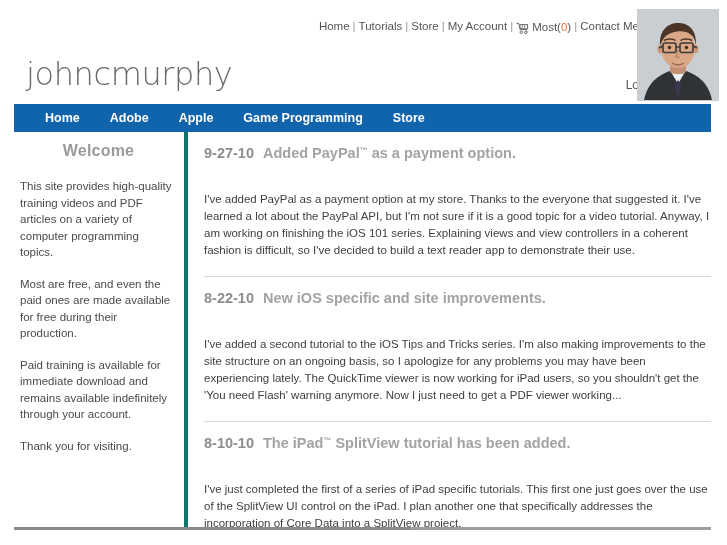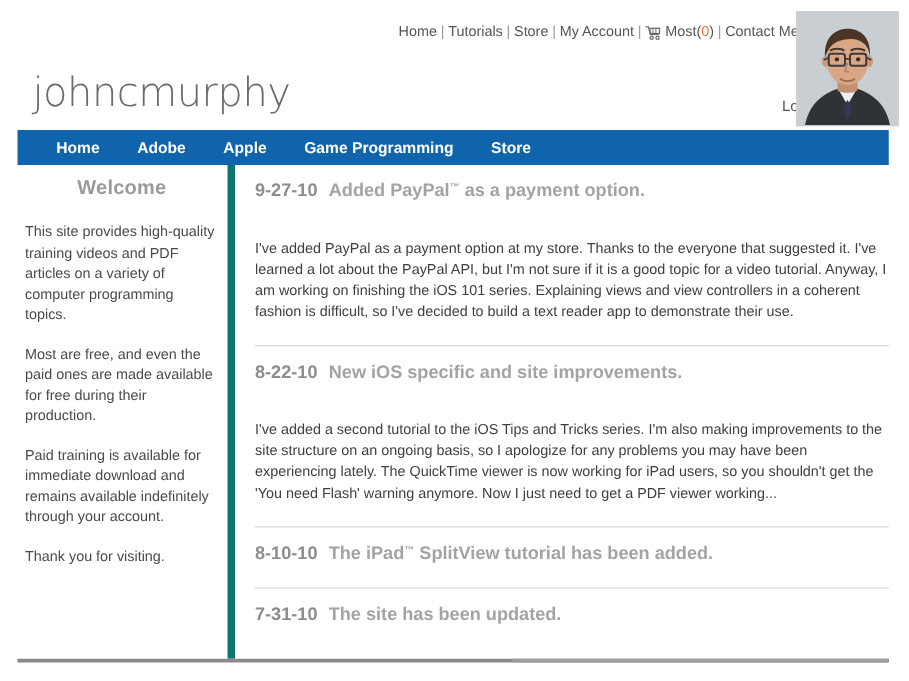--- a/index.html
+++ b/index.html
@@ -136,21 +136,21 @@
     left: 14px;
     width: 697px;
     height: 413px;
   }
   .sidebar {
     position: absolute;
     left: 0;
     top: 0;
     width: 174px;
     padding-right: 1px;
-    border-right: 6px solid #0f766e;
+    border-right: 4px solid #0f766e;
     height: 395px;
     box-sizing: border-box;
   }
   .sidebar h2 {
     margin: 10px 0 18px 0;
     font-size: 16px;
     font-weight: bold;
     color: #9a9a9a;
     text-align: center;
     letter-spacing: 0.2px;
@@ -324,20 +324,21 @@
       </div>
 
       <div class="article">
         <h3><span class="date">8-22-10</span><span class="title"><span>New iOS specific and site improvements.</span><sup class="tm"></sup><span></span></span></h3>
         <p>I've added a second tutorial to the iOS Tips and Tricks series. I'm also making improvements to the site structure on an ongoing basis, so I apologize for any problems you may have been experiencing lately. The QuickTime viewer is now working for iPad users, so you shouldn't get the 'You need Flash' warning anymore. Now I just need to get a PDF viewer working...</p>
         <div class="rule"></div>
       </div>
 
       <div class="article">
         <h3><span class="date">8-10-10</span><span class="title"><span>The iPad</span><sup class="tm">™</sup><span> SplitView tutorial has been added.</span></span></h3>
+        <p>I've just completed the first of a series of iPad specific tutorials. This first one just goes over the use of the SplitView UI control on the iPad. I plan another one that specifically addresses the incorporation of Core Data into a SplitView project.</p>
         <div class="rule"></div>
       </div>
 
       <div class="article last">
         <h3><span class="date">7-31-10</span><span class="title"><span>The site has been updated.</span><sup class="tm"></sup><span></span></span></h3>
 
       </div>
 
     </div>
   </div>

